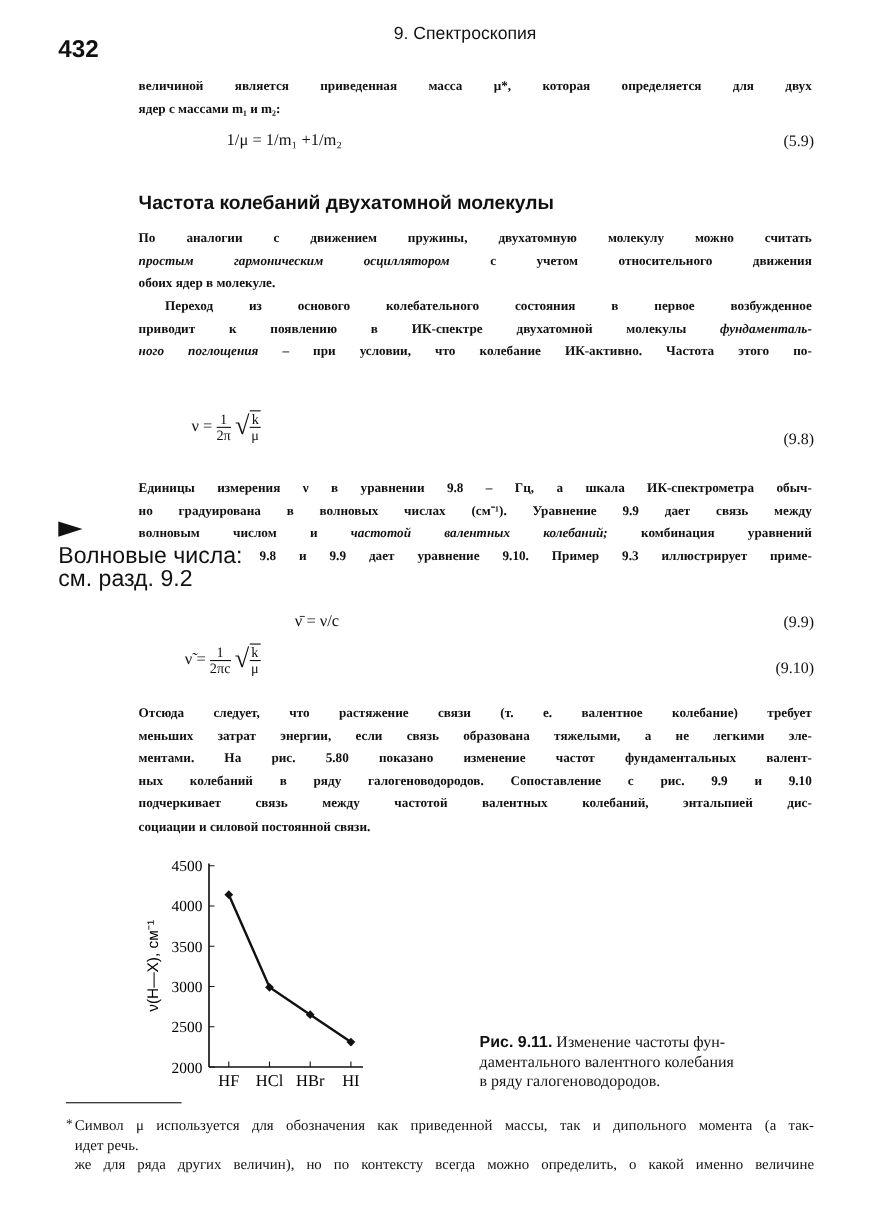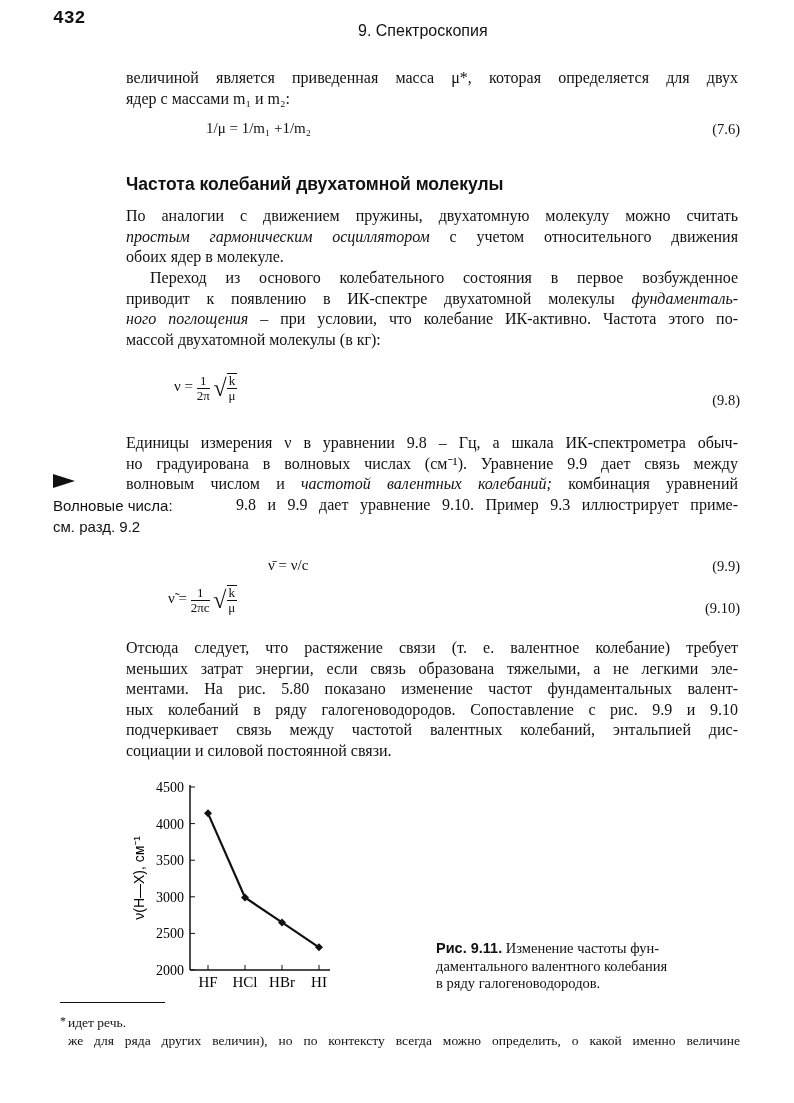--- a/index.html
+++ b/index.html
@@ -1,29 +1,29 @@
 <!DOCTYPE html>
 <html><head>
 <meta charset="utf-8">
 <style>
   html, body { margin: 0; padding: 0; background: #fff; }
   body { width: 794px; height: 1103px; position: relative; overflow: hidden;
          font-family: "Liberation Serif", serif; color: #111; }
   .abs { position: absolute; }
-  .hdr-num { left: 53px; top: 8px; font-family: Liberation Mono, monospace; font-weight: bold; font-size: 18px; }
+  .hdr-num { left: 53px; top: 32px; font-family: Liberation Sans, sans-serif; font-weight: bold; font-size: 22px; }
   .hdr-title { left: 358px; top: 22px; font-family: "Liberation Sans", sans-serif; font-size: 16px; }
-  .para { left: 126px; width: 612px; font-size: 16px; line-height: 20.6px; text-align: justify; }
+  .para { left: 126px; width: 612px; font-size: 12px; line-height: 20.6px; text-align: justify; font-weight: bold; }
   .para .indent { display: inline-block; width: 24px; }
   .line { display: block; text-align: justify; text-align-last: justify; white-space: nowrap; }
   .line.last { text-align-last: left; }
   .eq { font-size: 15px; }
   .eqnum { left: 700px; font-size: 14.5px; width: 40px; text-align: right; }
   .section-h { left: 126px; top: 174px; font-family: "Liberation Sans", sans-serif; font-weight: bold; font-size: 17.5px; }
   em { font-style: italic; }
-  .margin-note { left: 53px; font-family: "Liberation Sans", sans-serif; font-size: 15px; line-height: 21px; }
+  .margin-note { left: 53px; font-family: "Liberation Sans", sans-serif; font-size: 21px; line-height: 21px; }
   .arrow { left: 53px; top: 474px; width: 0; height: 0; border-top: 7px solid transparent; border-bottom: 7px solid transparent; border-left: 22px solid #111; }
   .frac { display: inline-block; vertical-align: middle; text-align: center; }
   .frac span { display: block; line-height: 14px; font-size: 13px; }
   .frac .num { border-bottom: 1px solid #111; padding: 0 2px; }
   .sqrt { display: inline-block; vertical-align: middle; }
   .caption { left: 436px; top: 940px; width: 310px; font-size: 14.5px; line-height: 17.5px; }
   .caption b { font-family: "Liberation Sans", sans-serif; }
   .footrule { left: 60px; top: 1002px; width: 105px; height: 1px; background: #111; }
   .footnote { left: 60px; top: 1014px; width: 680px; font-size: 13.5px; line-height: 18px; }
   .footnote .line { padding-left: 8px; }
@@ -35,35 +35,34 @@
 
 <div class="abs hdr-num">432</div>
 <div class="abs hdr-title">9. Спектроскопия</div>
 
 <div class="abs para" style="top:68px;">
   <span class="line">величиной является приведенная масса μ*, которая определяется для двух</span>
   <span class="line last">ядер с массами m₁ и m₂:</span>
 </div>
 
 <div class="abs eq" style="left:170px; top:120px;margin-left:36px;">1/μ = 1/m₁ +1/m₂</div>
-<div class="abs eqnum" style="top:121px;">(7.6)</div>
+<div class="abs eqnum" style="top:121px;">(5.9)</div>
 
 <div class="abs section-h">Частота колебаний двухатомной молекулы</div>
 
 <div class="abs para" style="top:206px;">
   <span class="line">По аналогии с движением пружины, двухатомную молекулу можно считать</span>
   <span class="line"><em>простым гармоническим осциллятором</em><span> с учетом относительного движения</span></span>
   <span class="line last">обоих ядер в молекуле.</span>
 </div>
 
 <div class="abs para" style="top:268px;">
   <span class="line"><span class="indent"></span><span>Переход из основого колебательного состояния в первое возбужденное</span></span>
   <span class="line"><span>приводит к появлению в ИК-спектре двухатомной молекулы </span><em>фундаменталь-</em></span>
   <span class="line"><em>ного поглощения</em><span> – при условии, что колебание ИК-активно. Частота этого по-</span></span>
-  <span class="line last">массой двухатомной молекулы (в кг):</span>
 </div>
 
 <div class="abs eq" style="left:174px; top:373px;">
   <span>ν =</span>
   <span class="frac"><span class="num">1</span><span>2π</span></span>
   <span class="sqrt">
     <span style="font-size:24px; vertical-align:middle;">√</span><span class="frac" style="border-top:1px solid #111;"><span class="num">k</span><span>μ</span></span>
   </span>
 </div>
 <div class="abs eqnum" style="top:392px;">(9.8)</div>
@@ -141,15 +140,16 @@
 
 <div class="abs caption">
   <div><b>Рис. 9.11.</b> <span>Изменение частоты фун-</span></div>
   <div>даментального валентного колебания</div>
   <div>в ряду галогеноводородов.</div>
 </div>
 
 <div class="abs footrule"></div>
 <div class="abs footnote">
   <sup>*</sup>
+  <span class="line">Символ μ используется для обозначения как приведенной массы, так и дипольного момента (а так-</span>
   <span class="line last">идет речь.</span>
   <span class="line">же для ряда других величин), но по контексту всегда можно определить, о какой именно величине</span>
 </div>
 
 </body></html>

